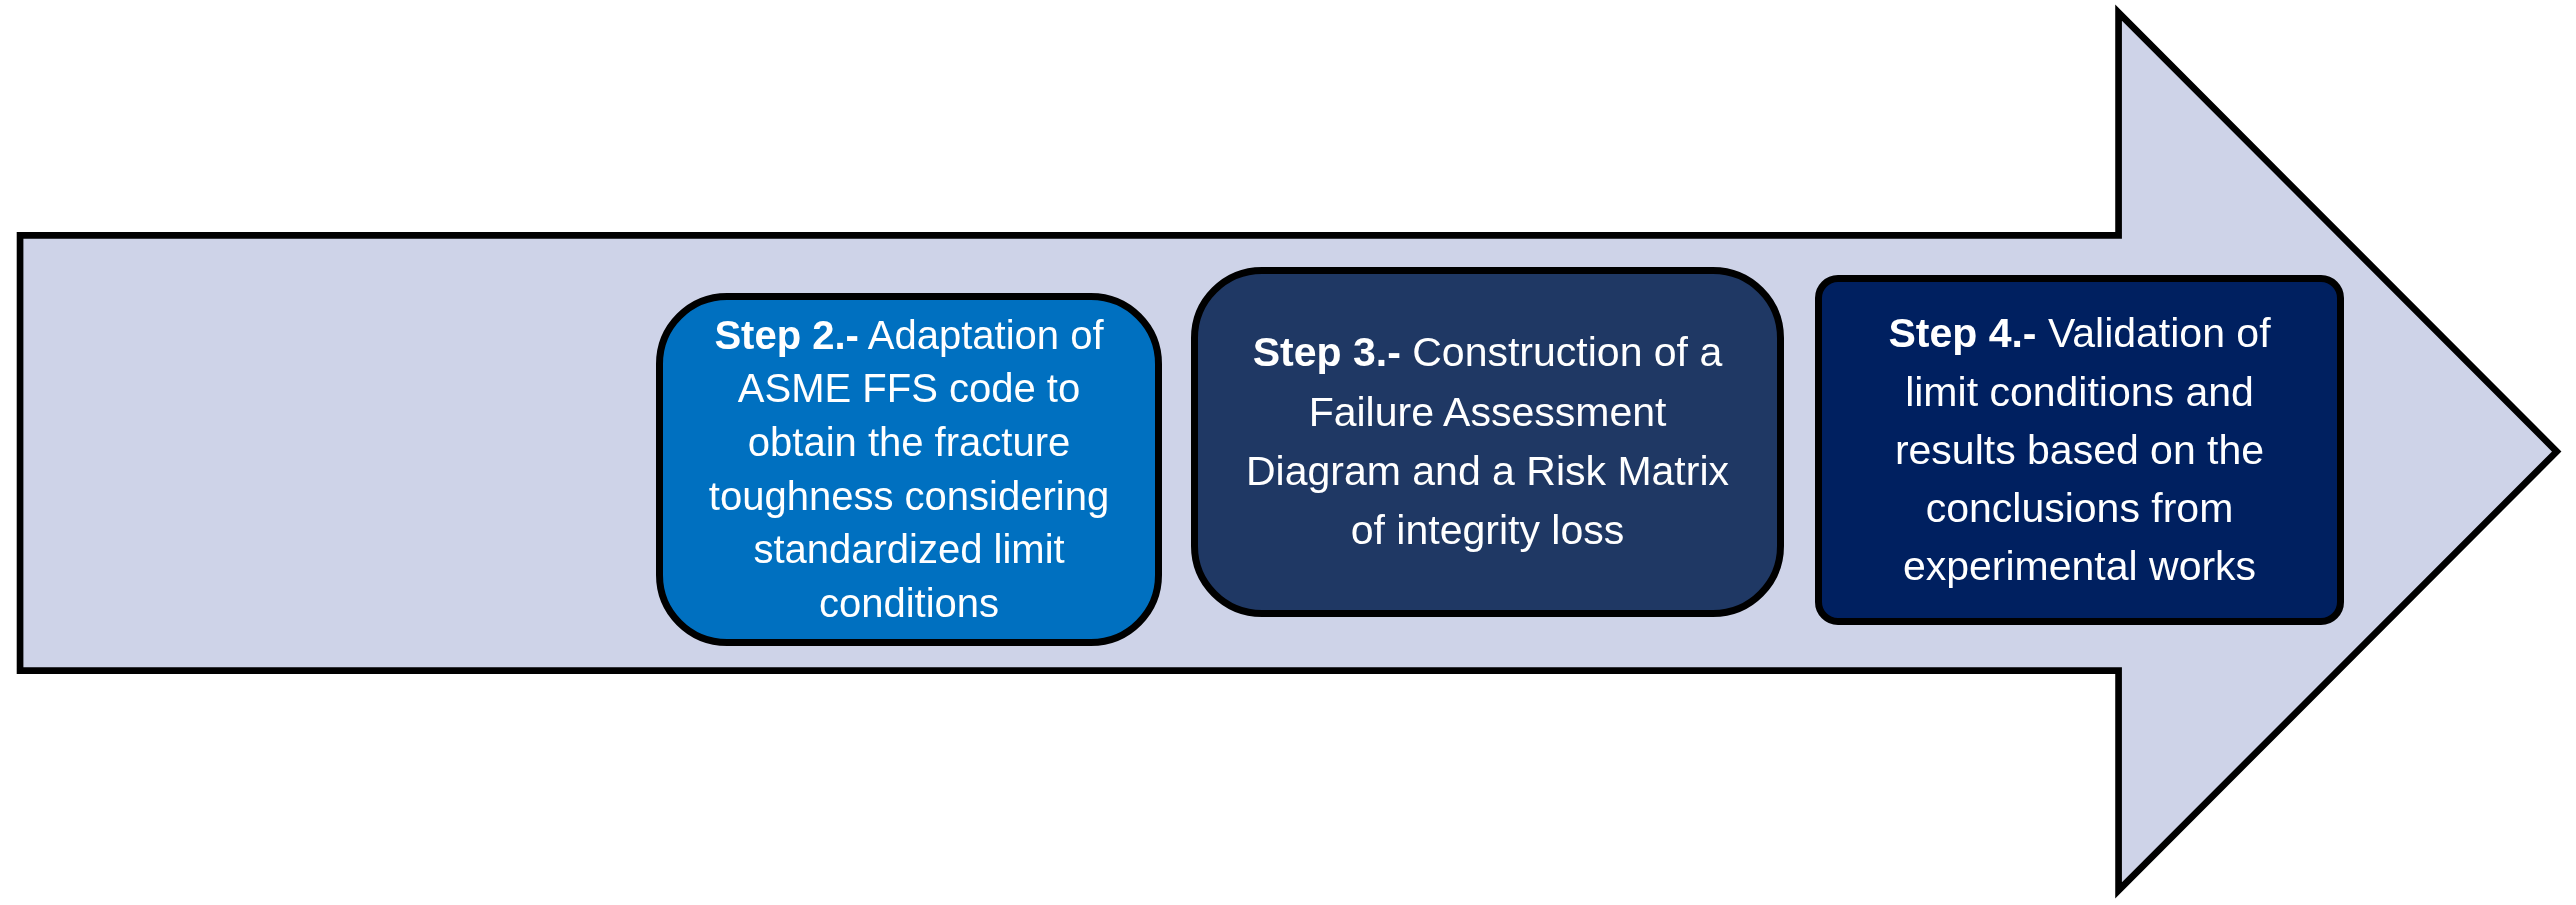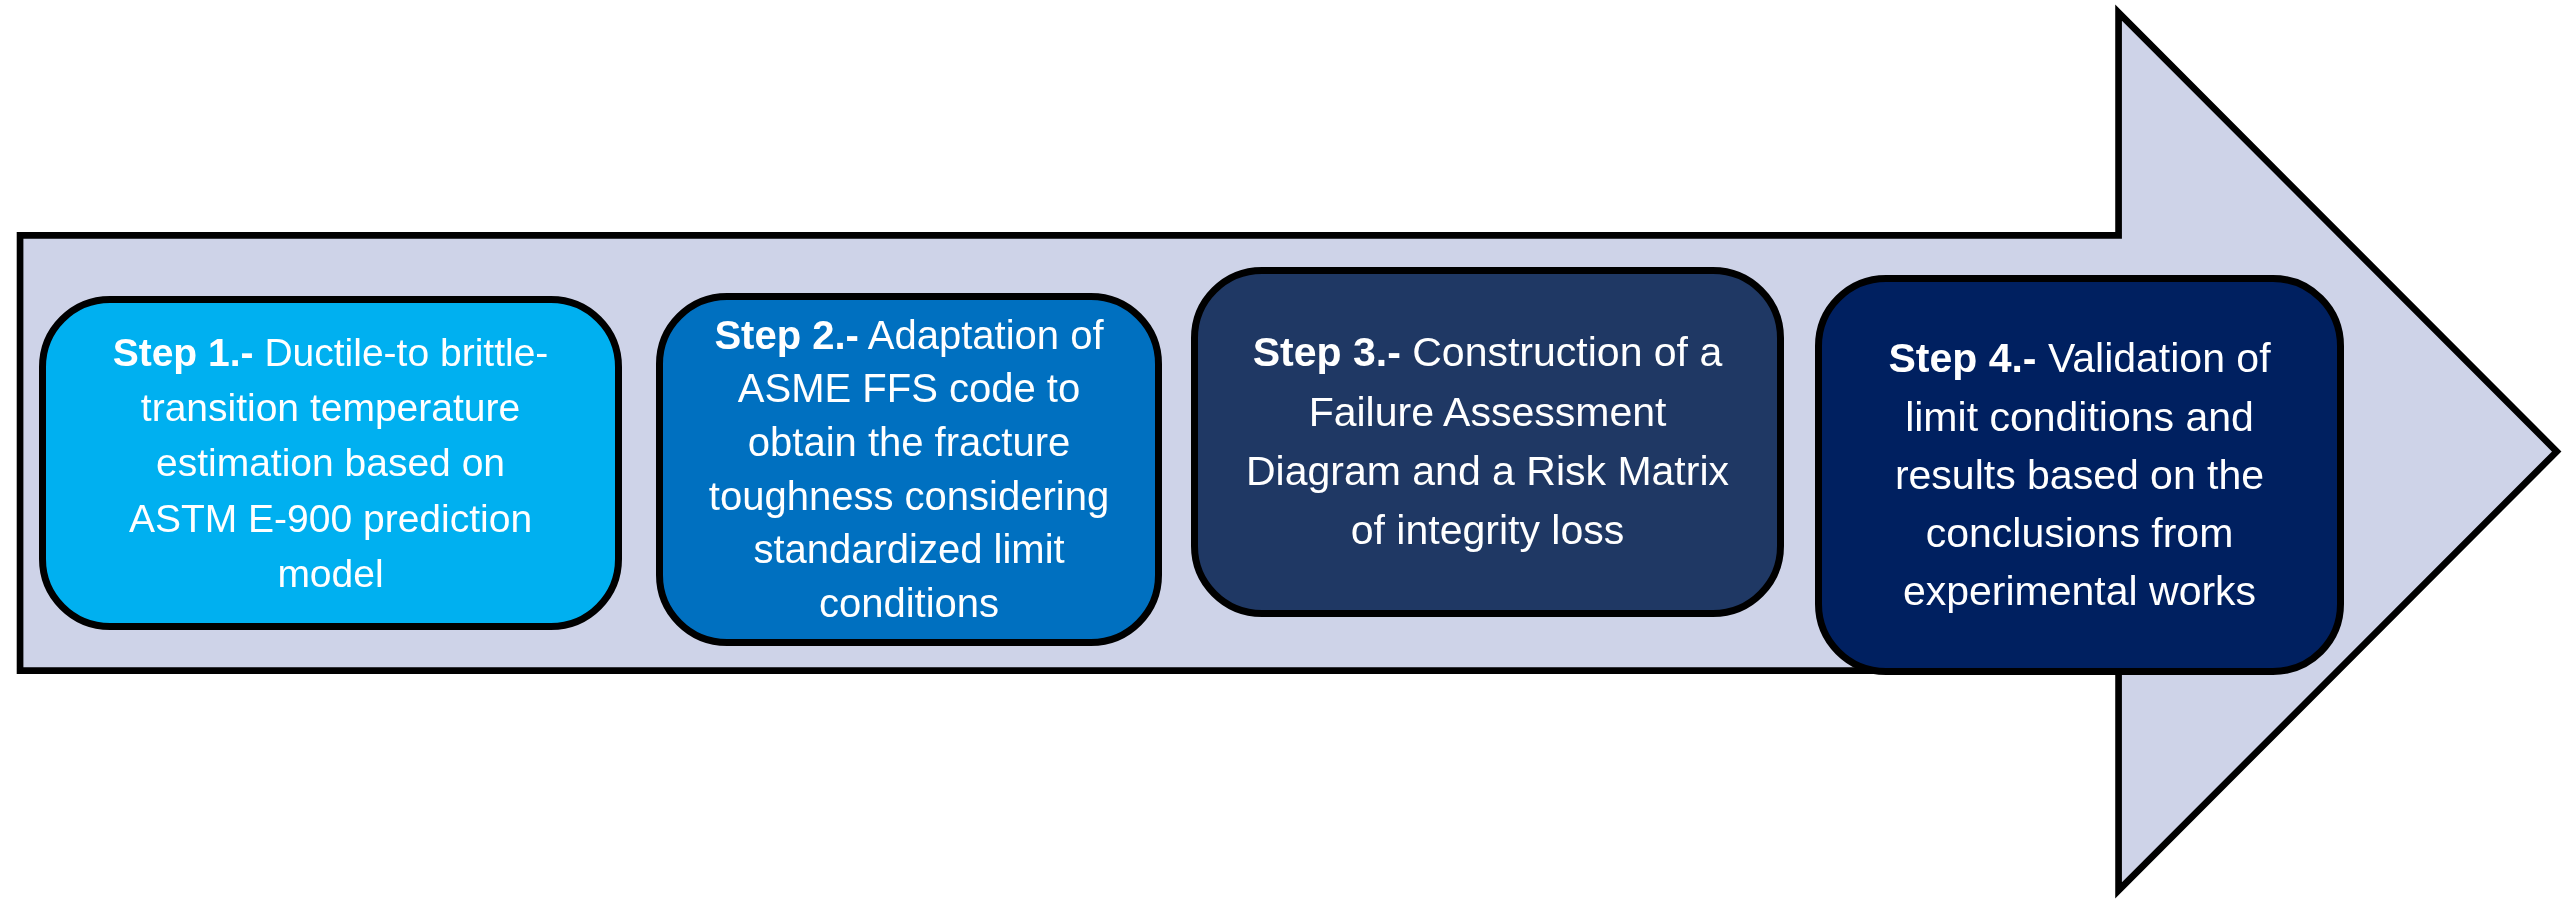--- a/index.html
+++ b/index.html
@@ -44,39 +44,32 @@
   
   .box1 { left: 39px;  top: 296px; width: 583px; height: 334px; }
   .box1 .step-text { font-size: 39px; line-height: 1.42; padding: 4.5px 7.4px; }
   
   .box2 { left: 656px; top: 275px; width: 506px; height: 353px; }
   .box2 .step-text { font-size: 40px; line-height: 1.34; padding: 3px 7.4px; }
   
   .box3 { left: 1191px; top: 267px; width: 593px; height: 350px; }
   .box3 .step-text { font-size: 41px; line-height: 1.45; padding: 4.5px 9px; }
   
-  .box4 { left: 1815px; top: 275px; width: 529px; height: 400px; }
+  .box4 { left: 1815px; top: 275px; width: 529px; height: 350px; border-radius: 23px; }
   .box4 .step-text { font-size: 41px; line-height: 1.42; padding: 4.5px 9px; }
 </style>
 </head>
 <body>
 
 <div class="canvas">
 
   <svg class="arrow-svg" viewBox="0 0 3469 1220" xmlns="http://www.w3.org/2000/svg">
     <polygon points="27,317 2853,317 2853,17 3443,608 2853,1199 2853,903 27,903" fill="#CED3E8" stroke="#000000" stroke-width="9" stroke-linejoin="miter"></polygon>
   </svg>
 
-  <div class="step-box box1" style="background-color: rgb(0, 176, 240);">
-    <p class="step-text"><span class="step-label">Step 1.-</span> <span>Ductile-to brittle-
-transition temperature
-estimation based on
-ASTM E-900 prediction
-model</span></p>
-  </div>
 
   <div class="step-box box2" style="background-color: rgb(0, 112, 192); margin-top: 18px;">
     <p class="step-text"><span class="step-label">Step 2.-</span> <span>Adaptation of
 ASME FFS code to
 obtain the fracture
 toughness considering
 standardized limit
 conditions</span></p>
   </div>
 

